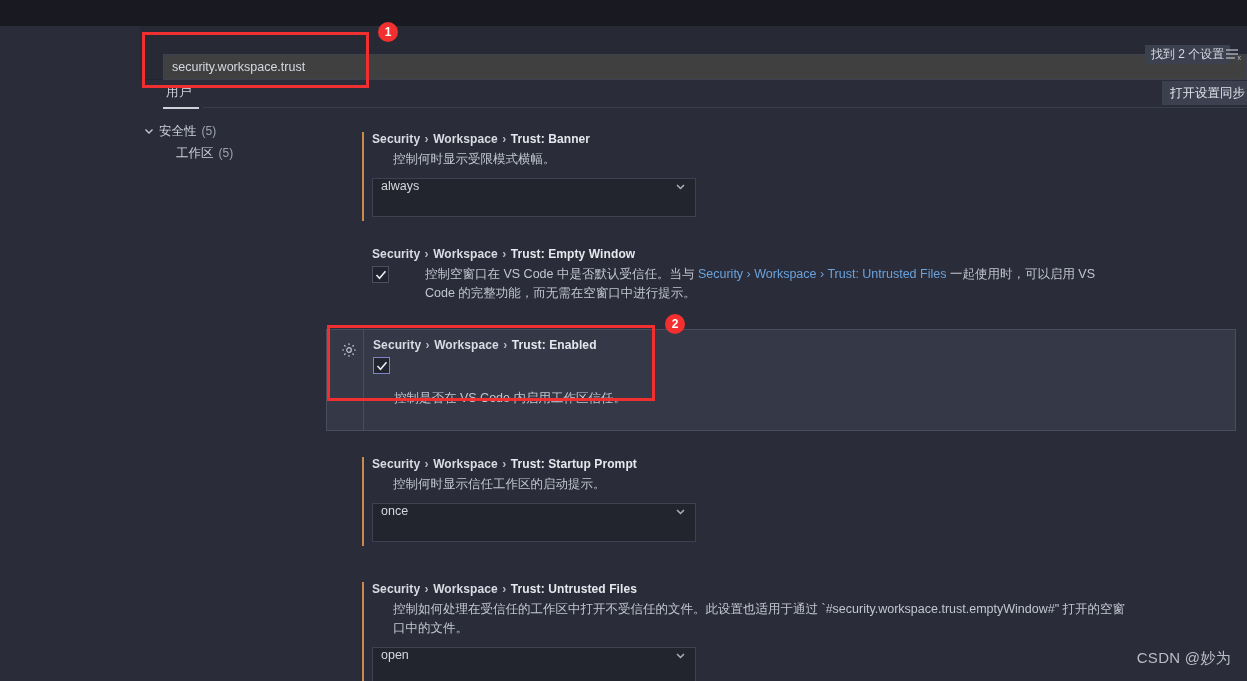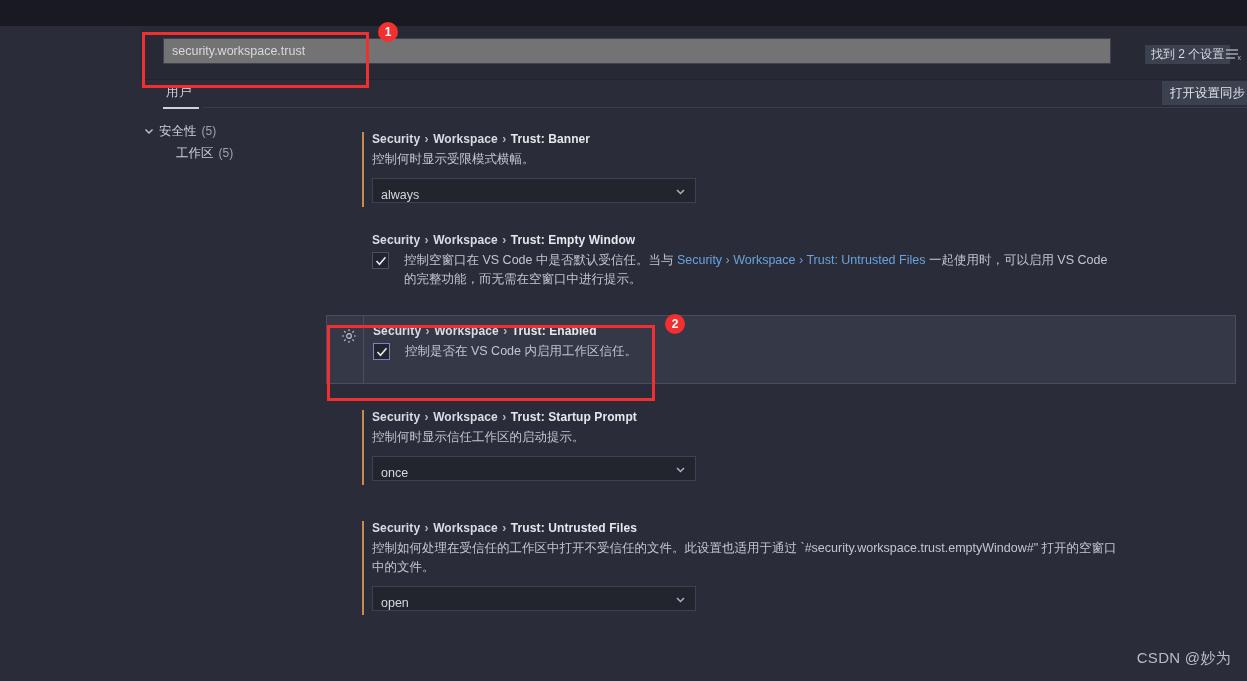--- a/index.html
+++ b/index.html
@@ -23,22 +23,22 @@
     background: #2a2d39;
   }
 
   
   .settings-header {
     position: absolute; left: 140px; top: 26px; width: 1107px; height: 54px;
     background: #272a35;
     border-bottom: 1px solid #21242e;
   }
   .search-wrap {
-    position: absolute; left: 23px; top: 12px; width: 948px; height: 26px;
-    background: #737373; border: 1px solid #3d4151;
+    position: absolute; left: 23px; top: 28px; width: 1084px; height: 26px;
+    background: #404040; border: 1px solid #3d4151;
     display: flex; align-items: center;
   }
   .search-input {
     background: transparent; border: none; outline: none;
     color: #d6d9e0; font-size: 12.5px;
     font-family: "Liberation Sans", sans-serif;
     padding: 0 8px; width: 100%; height: 100%;
   }
   .count-badge {
     position: absolute; left: 1005px; top: 19px;
@@ -101,40 +101,40 @@
     position: absolute; left: 36px; top: 12px; bottom: 10px; width: 2px;
     background: #c98b49;
   }
   .title {
     font-size: 12px; font-weight: bold; color: #d9dce3;
     letter-spacing: .1px; margin-bottom: 4px;
   }
   .title .sep { color: #b7bac2; font-weight: bold; padding: 0 1px; }
   .title .leaf { color: #e6e8ed; }
   .desc {
-    font-size: 12.5px; color: #c2c6cf; line-height: 19px; max-width: 720px;
+    font-size: 12.5px; color: #c2c6cf; line-height: 19px; max-width: 720px; margin-left: 21px;
   }
   .desc .lnk { color: #6aa2dd; }
 
   
   .cb-row { display: flex; align-items: flex-start; gap: 15px; }
   .checkbox {
     flex: none; width: 17px; height: 17px; margin-top: 1px;
     background: #21242e; border: 1px solid #4b4f60;
     display: flex; align-items: center; justify-content: center;
     cursor: pointer;
   }
   .checkbox.focused { border-color: #7b84c4; background: #22242e; }
   .checkbox svg { width: 12px; height: 12px; color: #e9ebf0; }
 
   
   .select {
-    margin-top: 9px; width: 324px; height: 25px;
+    margin-top: 9px; width: 324px; height: 39px;
     background: #22242e; border: 1px solid #3d4151;
-    display: flex; align-items: flex-end; justify-content: space-between;
+    display: flex; align-items: flex-start; justify-content: space-between;
     padding: 0 8px; cursor: pointer;
   }
   .select .val { font-size: 12.5px; color: #d4d7de; }
   .select svg { width: 13px; height: 13px; color: #aeb2bd; }
 
   
   .setting.focused {
     background: #343847;
     border: 1px solid #494e5f;
     width: 910px;
@@ -249,21 +249,21 @@
       <div class="divider-v"></div>
       <div class="gear">
         <svg viewBox="0 0 16 16" fill="none" stroke="currentColor" stroke-width="1.2">
           <circle cx="8" cy="8" r="2.3"></circle>
           <path d="M8 1.2v1.8M8 13v1.8M1.2 8h1.8M13 8h1.8M3.2 3.2l1.3 1.3M11.5 11.5l1.3 1.3M12.8 3.2l-1.3 1.3M4.5 11.5l-1.3 1.3"></path>
         </svg>
       </div>
       <div class="title">
         <span>Security</span><span class="sep">&nbsp;›&nbsp;</span><span>Workspace</span><span class="sep">&nbsp;›&nbsp;</span><span class="leaf">Trust: Enabled</span>
       </div>
-      <div class="cb-row" style="margin-top:3px;">
+      <div class="cb-row" style="margin-top:3px;flex-direction:column;">
         <div class="checkbox focused">
           <svg viewBox="0 0 12 12" fill="none" stroke="currentColor" stroke-width="1.6">
             <polyline points="1.5,6 4.5,9.2 10.5,2.2"></polyline>
           </svg>
         </div>
         <div class="desc">控制是否在 VS Code 内启用工作区信任。</div>
       </div>
     </div>
 
     <div class="setting" style="margin-top:14px;">

